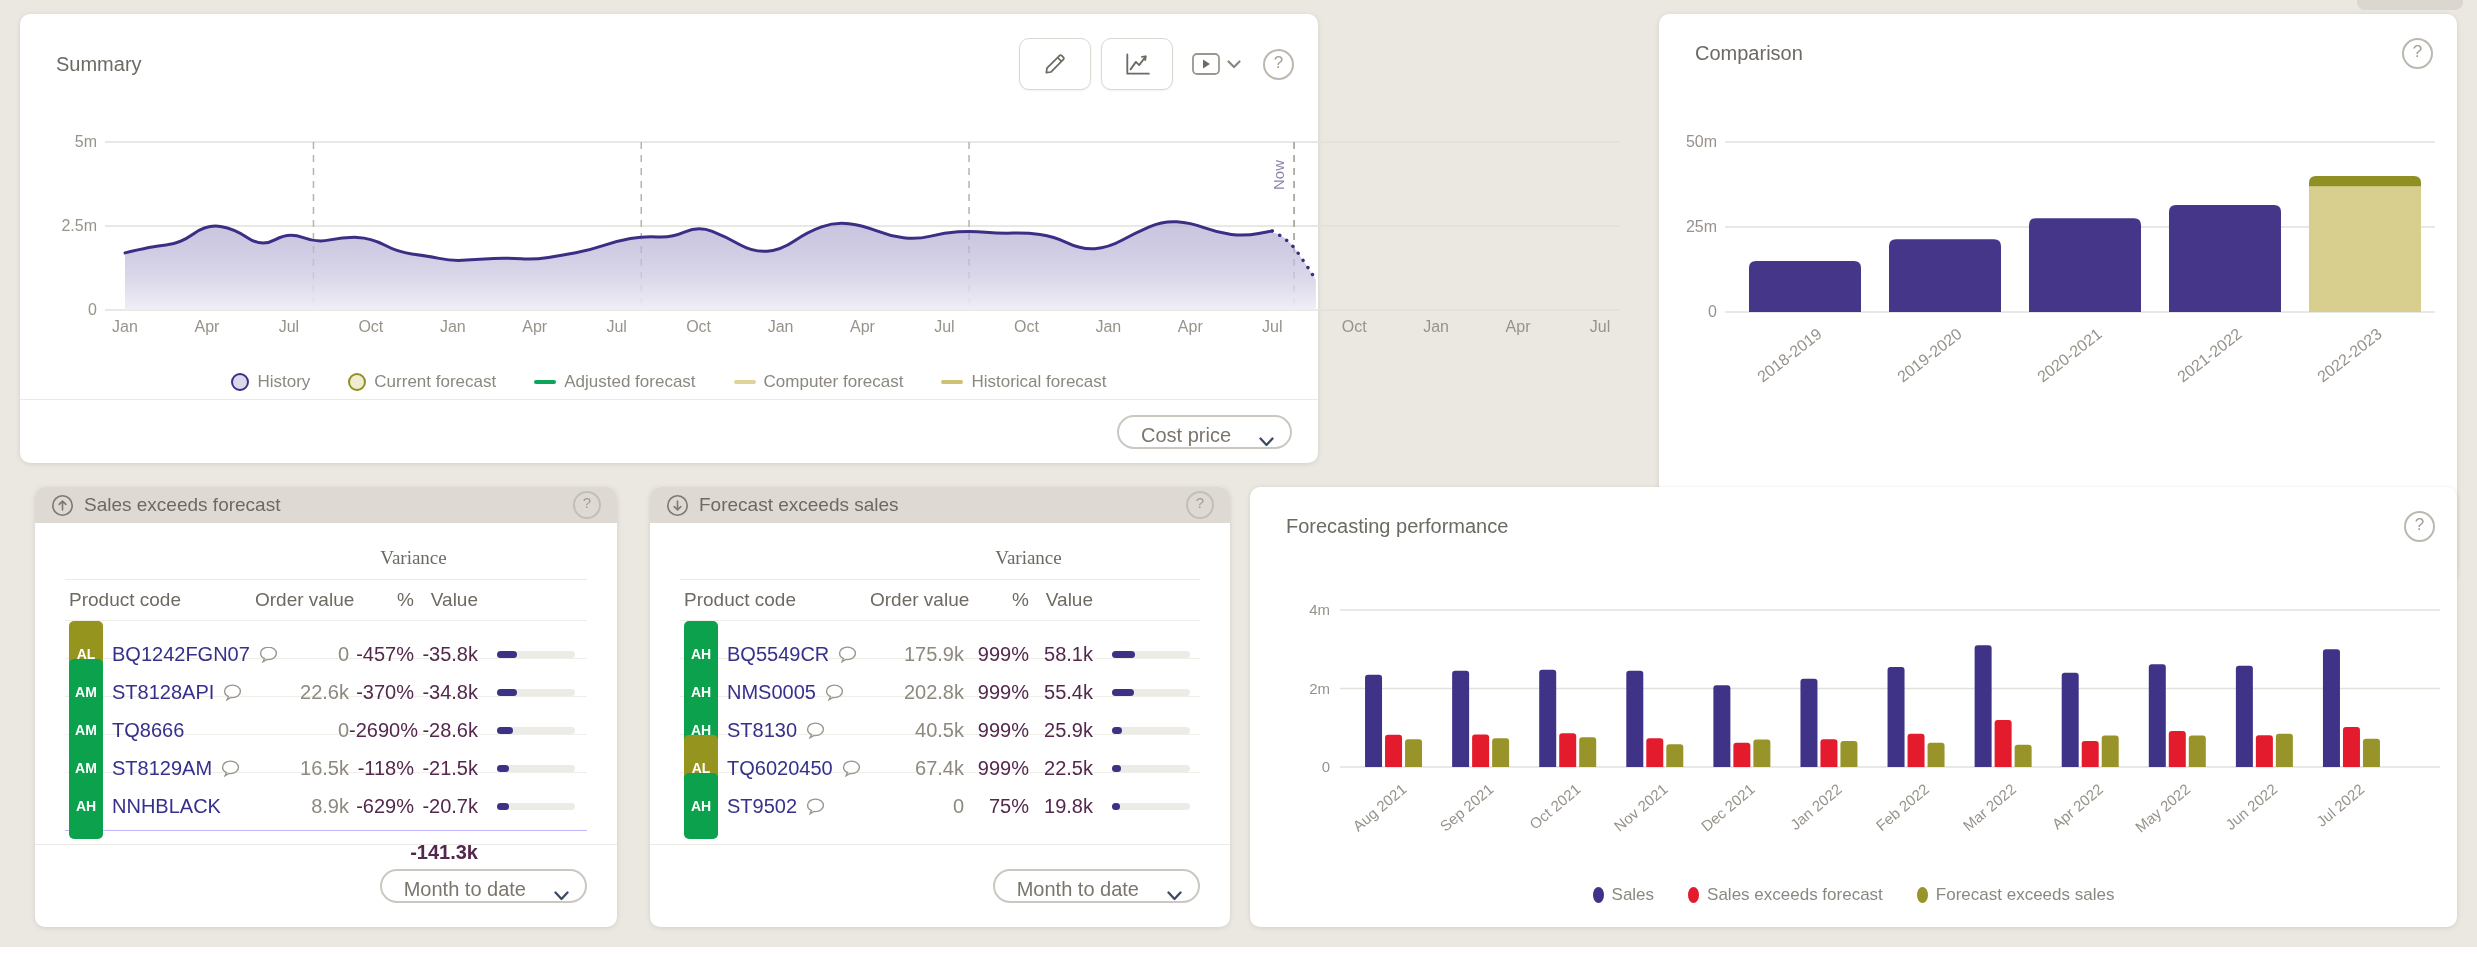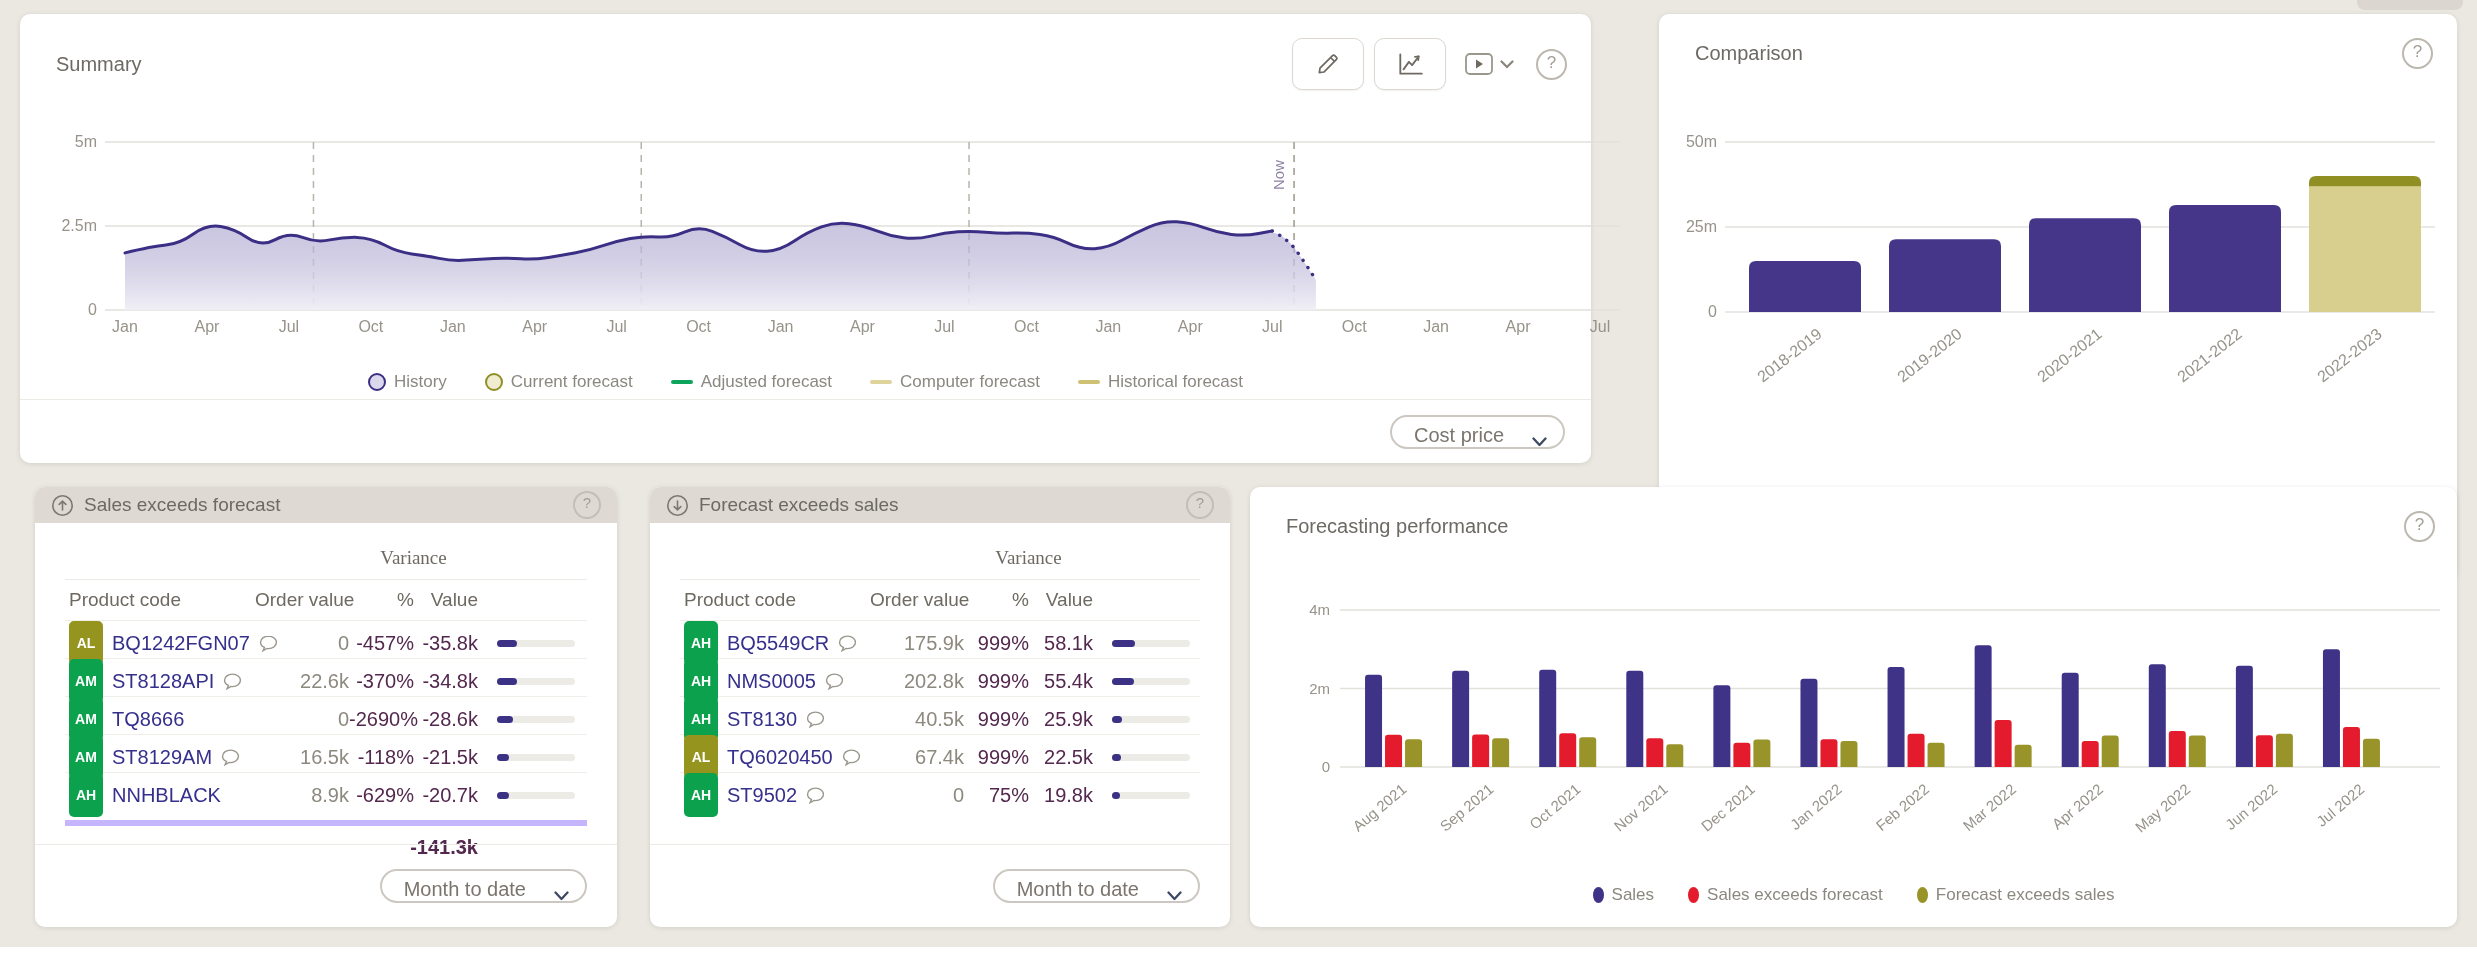--- a/index.html
+++ b/index.html
@@ -38,40 +38,40 @@
   .strip .help-icon{margin-left:auto;width:24px;height:24px;font-size:15px;line-height:20px;border-color:#c3bfb6;}
   .tablewrap{padding:24px 30px 0;}
   .variance-row{position:relative;height:32px;font-size:19px;color:#6e6a62;font-family:Liberation Serif, serif;}
   .variance-row span{position:absolute;left:284px;width:129px;text-align:center;}
   .thead{display:grid;grid-template-columns:190px 94px 65px 64px 19px 78px;align-items:center;height:40px;
     border-top:1px solid #eceae4;font-size:19px;color:#6e6a62;}
   .trow{display:grid;grid-template-columns:190px 94px 65px 64px 19px 78px;align-items:center;height:37px;
     border-top:1px solid #f0eee9;cursor:pointer;}
   .c-code{display:flex;align-items:center;gap:9px;padding-left:4px;}
   .badge{min-width:24px;height:42px;border-radius:5px;color:#fff;font-size:14px;font-weight:bold;
-    display:inline-flex;align-items:center;justify-content:center;padding:1px 5px;}
+    display:inline-flex;align-items:center;justify-content:center;padding:12px 5px;}
   .code{color:#35308c;font-size:20px;white-space:nowrap;}
   .num{text-align:right;font-size:20px;white-space:nowrap;}
   .order{color:#8d897f;}
   .pct,.val{color:#54284e;}
   .bar-track{grid-column:6;height:7px;background:#ecebe6;border-radius:4px;position:relative;}
   .bar-fill{position:absolute;left:0;top:0;height:7px;border-radius:4px;background:#3b3286;}
   .total-row{display:grid;grid-template-columns:190px 94px 65px 64px 19px 78px;height:42px;align-items:center;
-    border-top:6px solid #c4b5fd;margin-top:10px;}
+    border-top:1px solid #c4b5fd;margin-top:20px;}
   .total-val{grid-column:3 / span 2;text-align:right;font-size:20px;font-weight:bold;color:#54284e;}
   .small-foot{height:82px;}
   svg{display:block;}
   .chart-svg{position:absolute;overflow:visible;}
 </style>
 </head>
 <body>
 
 <div style="position:absolute;left:2357px;top:-16px;width:106px;height:26px;background:#dbd7d0;border-radius:8px;"></div>
 
-<section class="card" id="summary-card" style="left:20px;top:14px;width:1571px;height:449px;">
+<section class="card" id="summary-card" style="left:20px;top:14px;width:1298px;height:449px;">
   <div class="card-head">
     <h2 class="card-title">Summary</h2>
     <span class="spacer"></span>
     <button class="tool-btn">
       <span>
         <svg width="26" height="26" viewBox="0 0 24 24" fill="none" stroke="#6e6a62" stroke-width="1.6" stroke-linejoin="round">
           <path d="M4 20 L4.6 15.8 L16.2 4.2 A1.4 1.4 0 0 1 18.2 4.2 L19.8 5.8 A1.4 1.4 0 0 1 19.8 7.8 L8.2 19.4 Z"></path>
           <path d="M14.4 6 L18 9.6"></path>
         </svg>
       </span>

